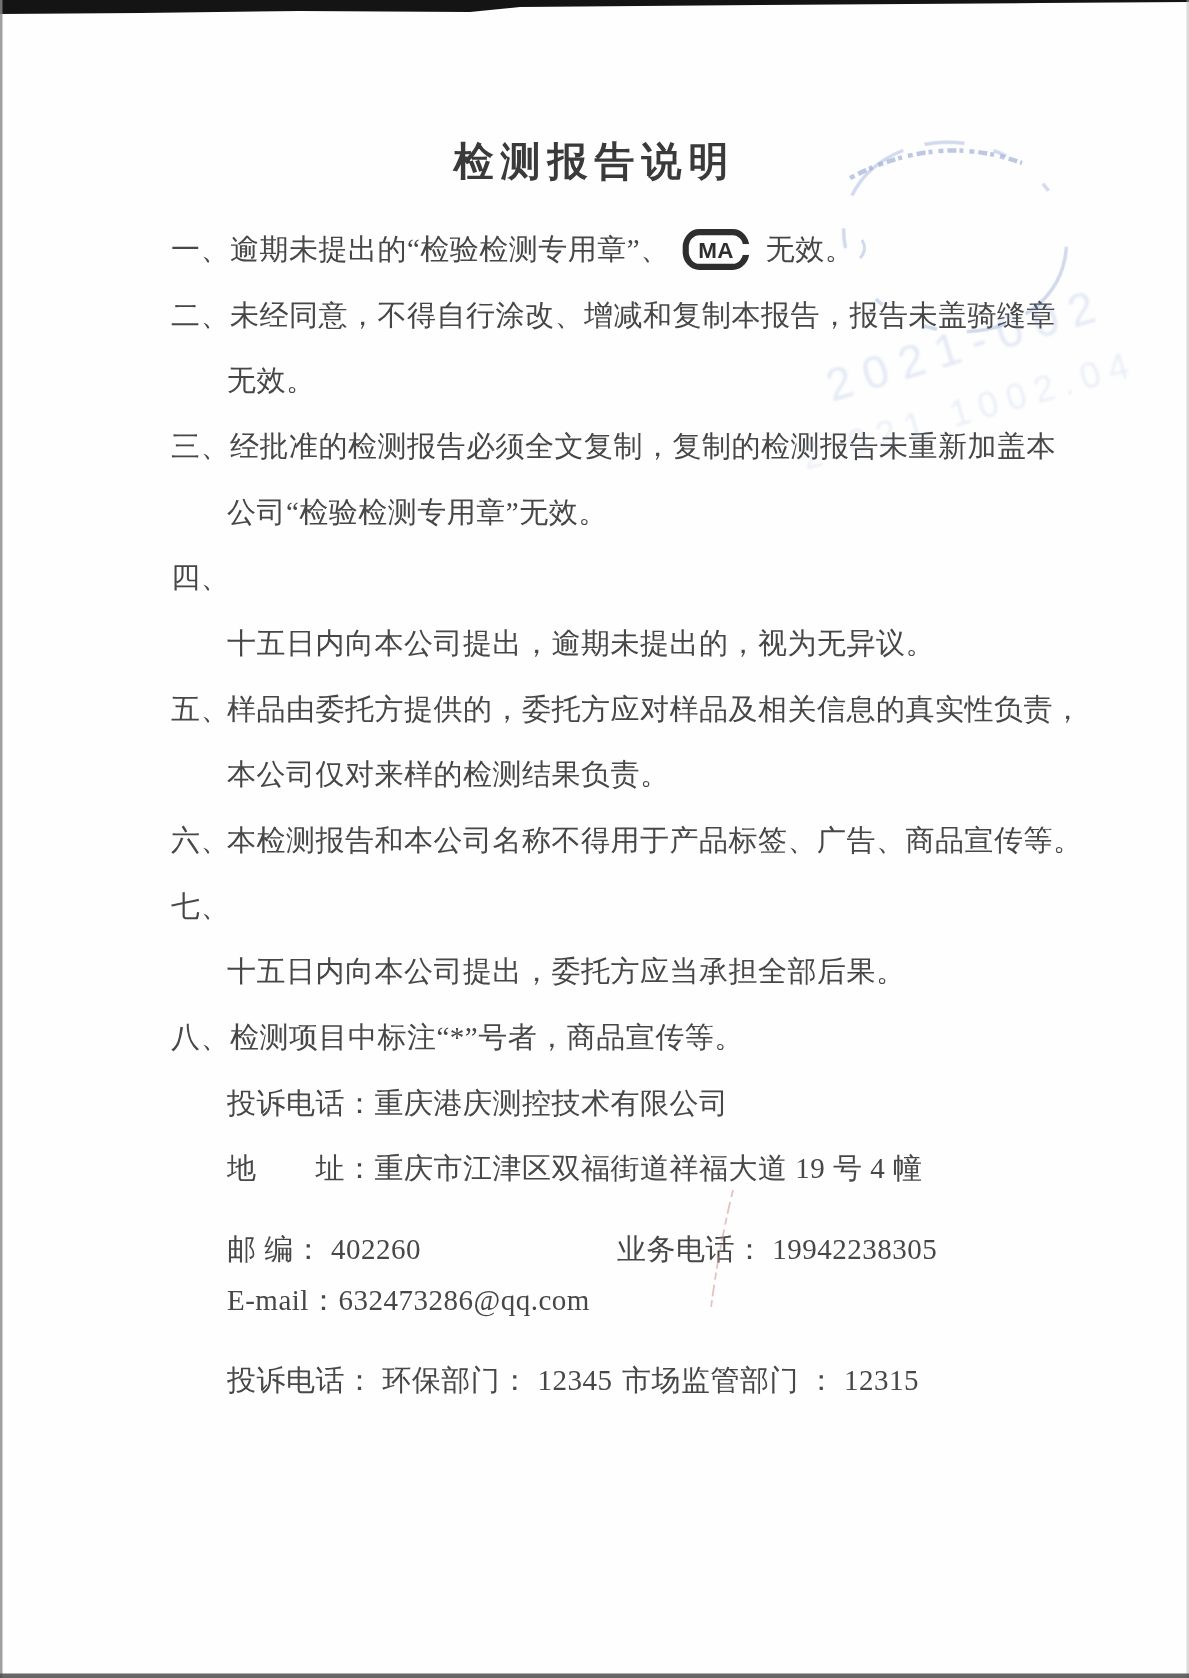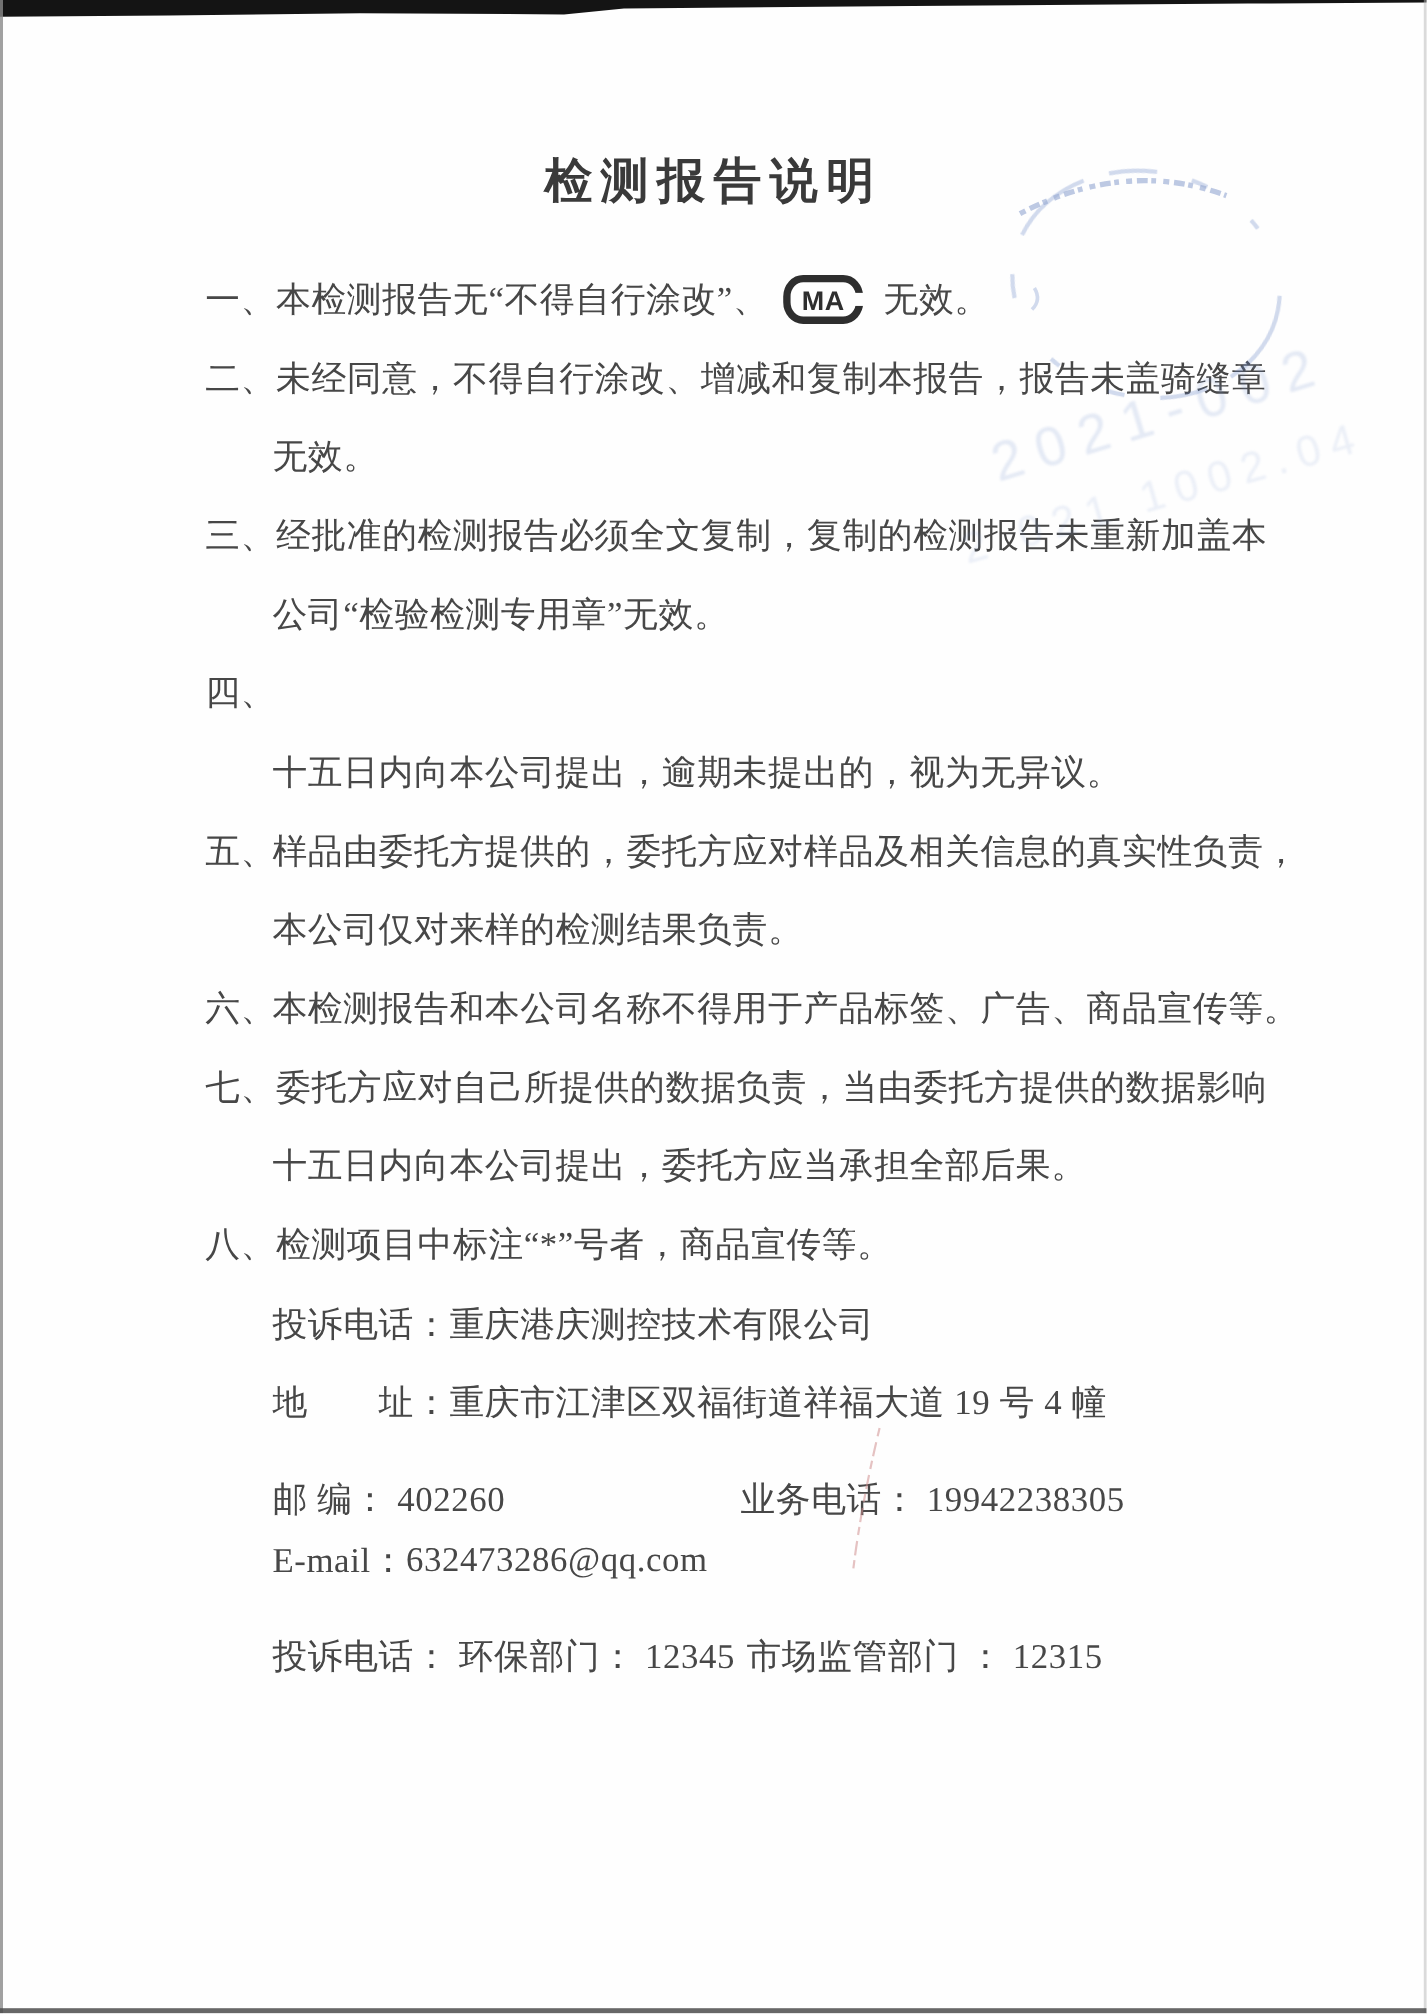--- a/index.html
+++ b/index.html
@@ -2,21 +2,21 @@
 <html><head>
 <meta charset="utf-8">
 <style>
   html,body{margin:0;padding:0;background:#e8e8e8;}
   .page{
     position:relative;width:1189px;height:1678px;background:#fefefe;
     font-family:"Liberation Serif","DejaVu Serif",serif;color:#474747;
     overflow:hidden;margin:0 auto;
   }
   .doc-title{
-    position:absolute;top:123px;left:0;width:100%;text-align:center;
+    position:absolute;top:134px;left:0;width:100%;text-align:center;
     font-size:40px;font-weight:700;letter-spacing:7px;color:#3a3a3a;
   }
   .doc-body{position:absolute;left:171px;top:217px;width:900px;}
   .line{
     height:65.7px;display:flex;align-items:center;white-space:nowrap;
     font-size:29px;letter-spacing:0.5px;
   }
   .line.cont{padding-left:56px;}
   .num{display:inline-block;min-width:56px;}
   .cma-wrap{display:inline-flex;align-items:center;margin:0 16px 0 12px;}
@@ -29,21 +29,21 @@
 <body>
 
 <div class="page">
 
   <div class="doc-title">检测报告说明</div>
 
   <div class="doc-body">
 
     <div class="line">
       <span class="num">一、</span>
-      <span>本检测报告无“不得自行涂改”、</span>
+      <span>逾期未提出的“检验检测专用章”、</span>
       <span class="cma-wrap">
         <svg width="68" height="43" viewBox="0 0 100 62">
           <rect x="5.5" y="5.5" width="89" height="51" rx="20" ry="22" fill="none" stroke="#2e2e2e" stroke-width="9"></rect>
           <rect x="86" y="23" width="14" height="16" fill="#fefefe"></rect>
           <text x="50" y="33" text-anchor="middle" dominant-baseline="central" font-family="Liberation Sans, sans-serif" font-weight="bold" font-size="33" fill="#2e2e2e">MA</text>
         </svg>
       </span>
       <span>无效。</span>
     </div>
 
@@ -78,21 +78,20 @@
       <span>本公司仅对来样的检测结果负责。</span>
     </div>
 
     <div class="line">
       <span class="num">六、</span>
       <span>本检测报告和本公司名称不得用于产品标签、广告、商品宣传等。</span>
     </div>
 
     <div class="line">
       <span class="num">七、</span>
-      <span>委托方应对自己所提供的数据负责，当由委托方提供的数据影响</span>
     </div>
     <div class="line cont">
       <span>十五日内向本公司提出，委托方应当承担全部后果。</span>
     </div>
 
     <div class="line">
       <span class="num">八、</span>
       <span>检测项目中标注“*”号者，商品宣传等。</span>
     </div>
 

